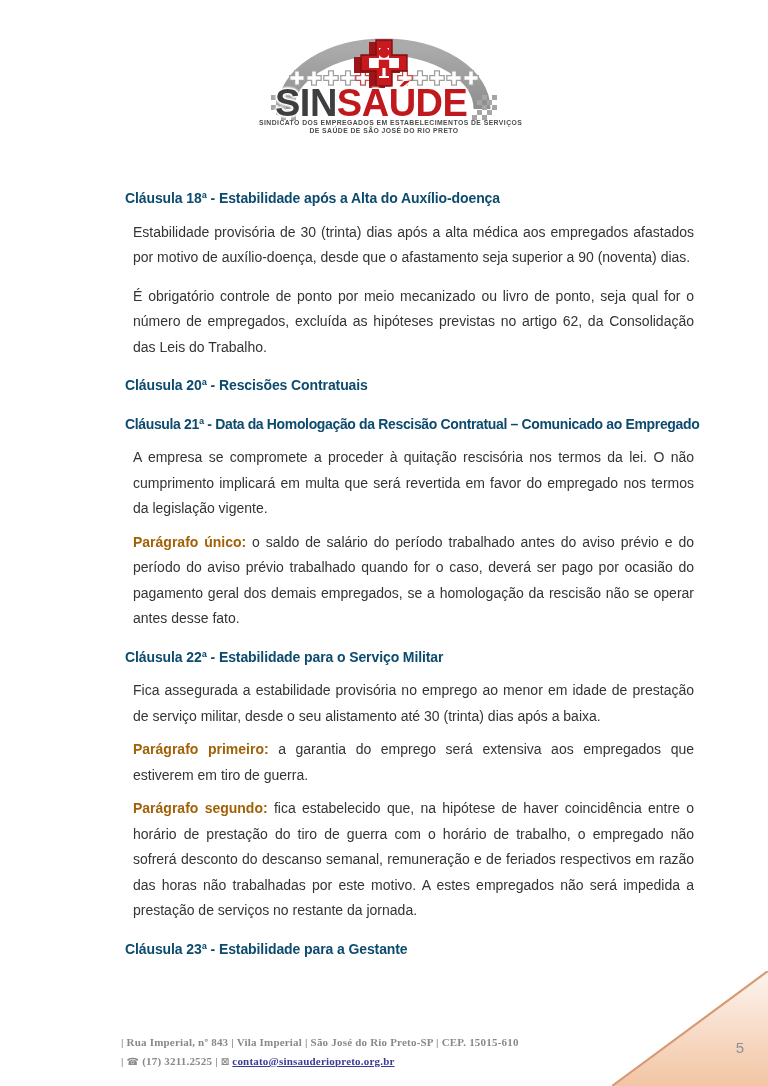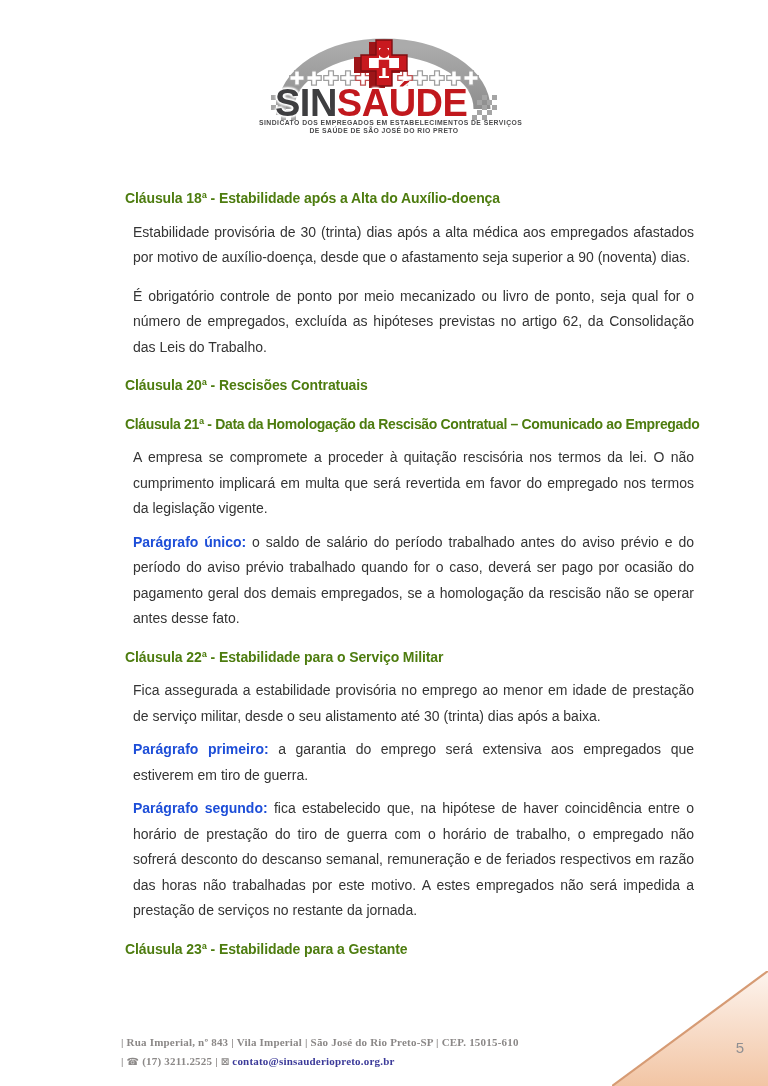--- a/index.html
+++ b/index.html
@@ -57,48 +57,49 @@
     width: 577px;
     color: #343434;
     font-size: 14px;
     line-height: 25.5px;
   }
   .content section { margin: 0 0 13px 0; }
   .content h3 {
     margin: 0;
     font-size: 14px;
     font-weight: 700;
-    color: #4d7c0f;
+    color: #0c4a6e;
     letter-spacing: -0.1px;
     line-height: 25.5px;
     white-space: nowrap;
   }
   .content h3.tight { letter-spacing: -0.35px; }
   .content p {
     margin: 8px;
     text-align: justify;
   }
-  .content p .lead { font-weight: 700; color: #1d4ed8; }
+  .content p .lead { font-weight: 700; color: #a16207; }
 
   
   .footer {
     position: absolute;
     top: 1033px;
     left: 121px;
     font-family: "Liberation Serif", serif;
     font-weight: 700;
     font-size: 11px;
     letter-spacing: 0.2px;
     color: #8b8887;
     line-height: 19px;
     white-space: nowrap;
   }
   .footer .f-icon { font-family: "DejaVu Sans", sans-serif; font-size: 10px; }
   .footer a.email-link {
     color: #3b3a99;
+    text-decoration: underline;
     font-weight: 700;
     cursor: pointer;
   }
 
   
   .corner-svg {
     position: absolute;
     right: 0; bottom: 0;
     width: 156px; height: 115px;
   }

